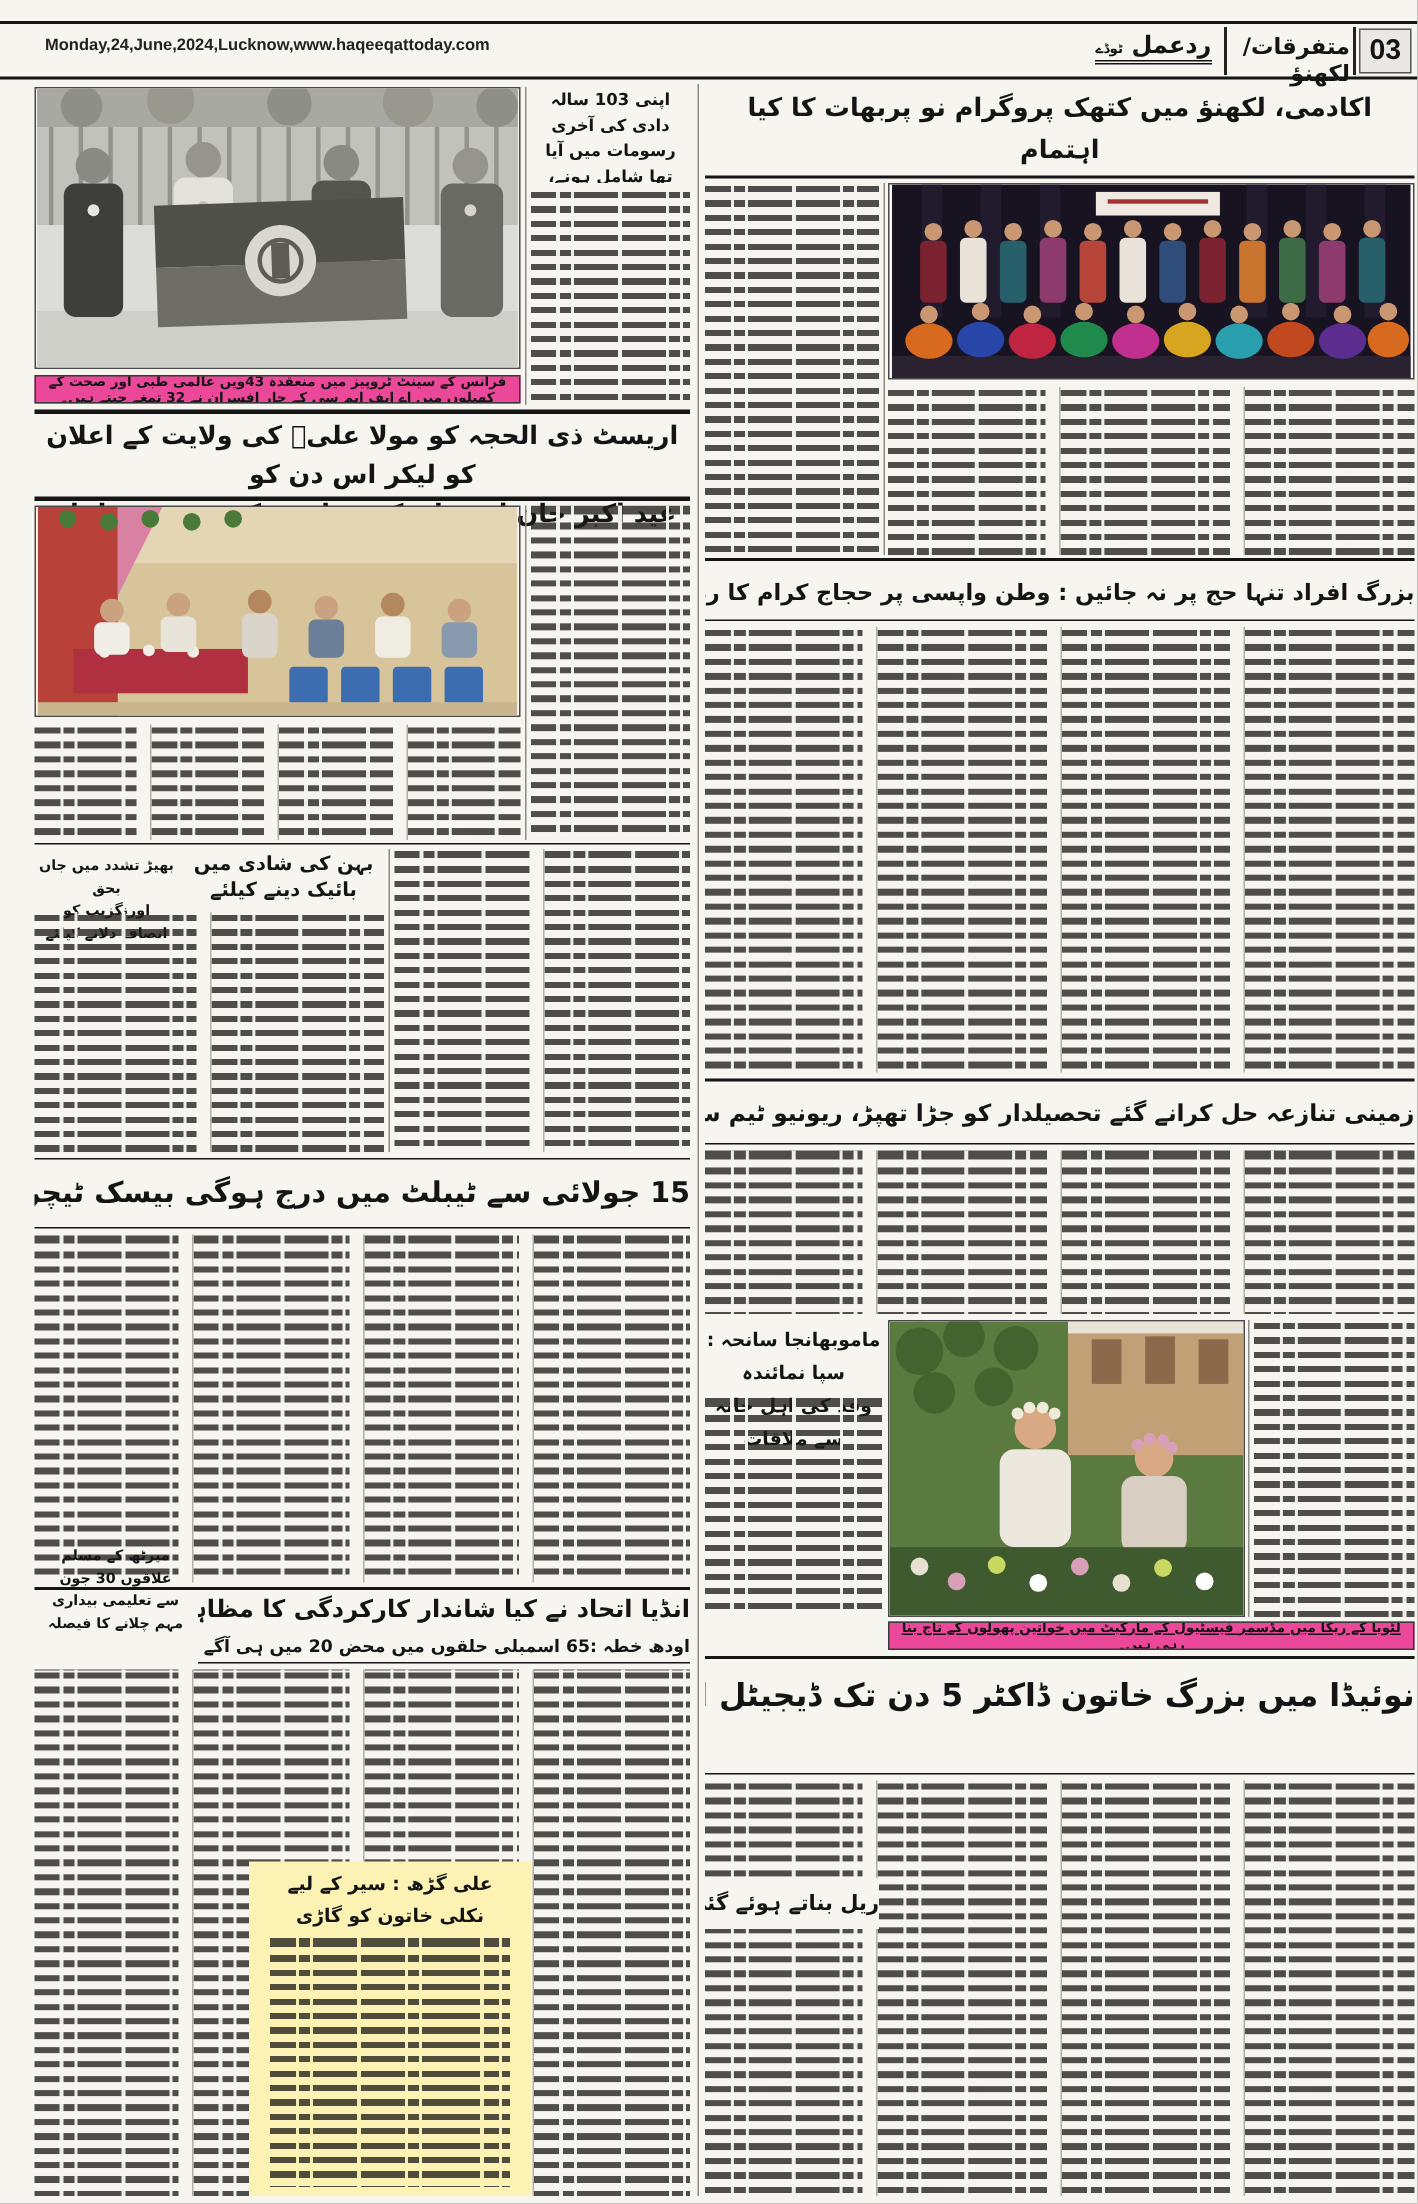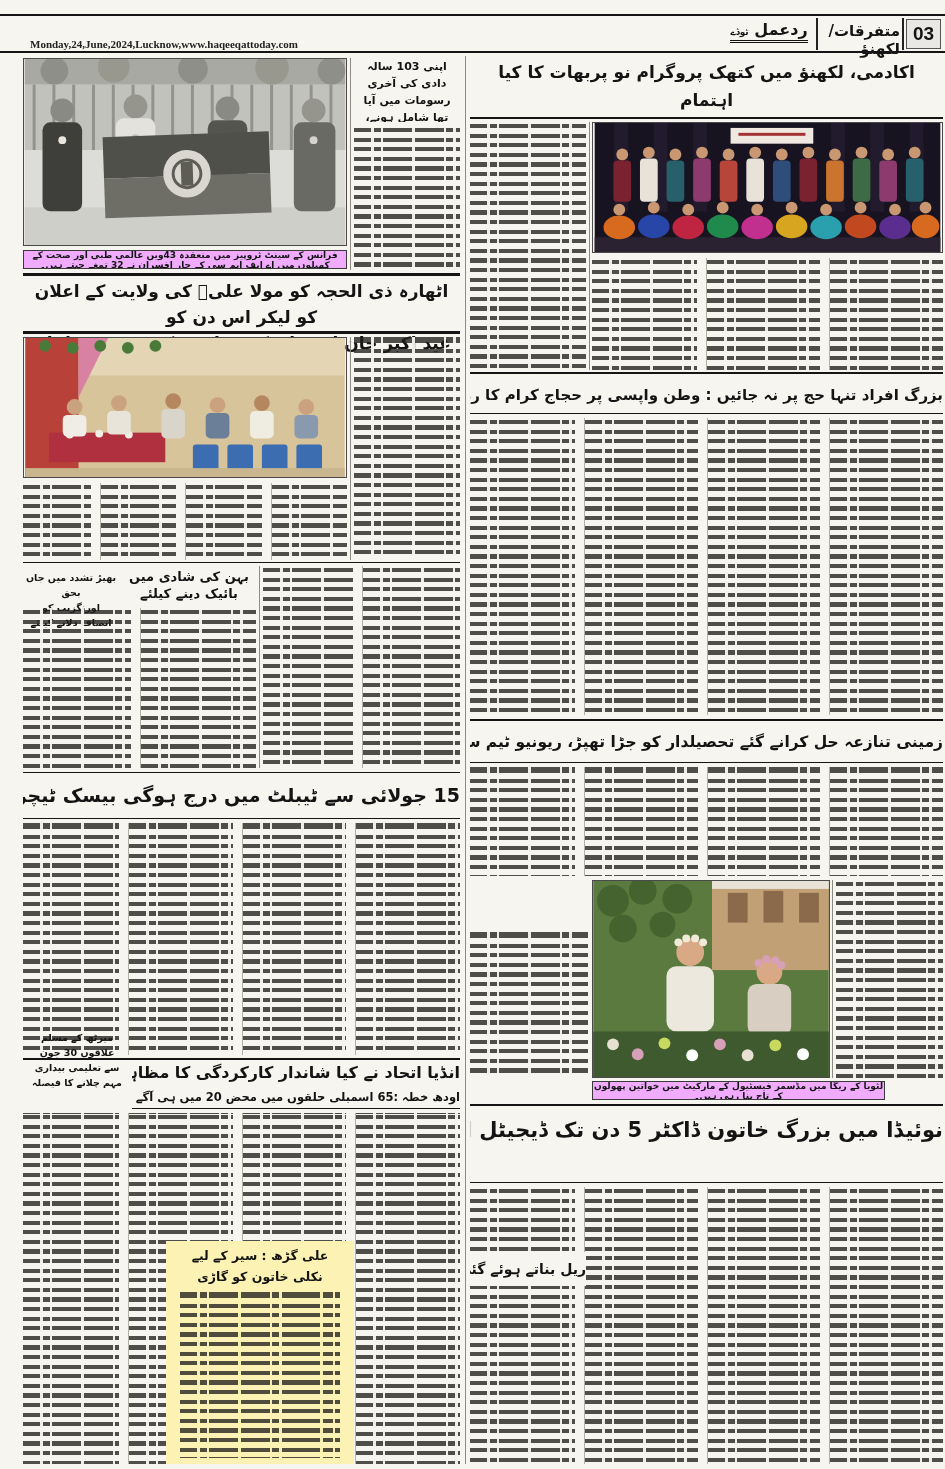--- a/index.html
+++ b/index.html
@@ -16,34 +16,34 @@
     background-image:
       repeating-linear-gradient(90deg, transparent 0 17px, var(--paper) 17px 19.5px, transparent 19.5px 41px),
       repeating-linear-gradient(90deg, transparent 0 27px, var(--paper) 27px 29px, transparent 29px 63px),
       repeating-linear-gradient(180deg, rgba(32,30,27,.78) 0 4.2px, transparent 4.2px 9.6px);
     background-position:0 2px;
   }
   .on-yellow .sim, .sim.on-yellow{--paper:rgba(252,243,180,.96);}
   .colgroup{display:flex;gap:9px;direction:ltr;}
   .colgroup .sim{flex:1;height:100%;}
   .colgroup .sim + .sim{border-left:1px solid #b4b0a6;padding-left:8px;}
-  .caption-box{border:1px solid #3a3a3a;background:#f0abfc;display:flex;align-items:center;
+  .caption-box{border:1px solid #3a3a3a;background:#ec4899;display:flex;align-items:center;
                justify-content:center;font-size:9px;font-weight:bold;text-align:center;overflow:hidden;}
   .photo{border:1px solid #4a4a4a;}
   .kicker{font-weight:bold;text-align:center;overflow:hidden;}
   .hlight{padding:4px 14px;}
   .masthead{border-bottom:3px double #111;padding-bottom:1px;font-weight:bold;}
 </style>
 </head>
 <body>
 
 <div class="page" style="background: rgb(247, 245, 240);">
 
   <div class="abs rule" style="left:0;top:14px;width:945px;height:2px;"></div>
-  <div class="abs" style="left:30px;top:38px;font-family:Liberation Serif, serif;font-size:11px;font-weight:bold;color:#222;">Monday,24,June,2024,Lucknow,www.haqeeqattoday.com</div>
+  <div class="abs" style="left:30px;top:24px;font-family:Liberation Sans, sans-serif;font-size:11px;font-weight:bold;color:#222;">Monday,24,June,2024,Lucknow,www.haqeeqattoday.com</div>
 
   <div class="abs urdu masthead" style="left:730px;top:20px;width:78px;font-size:16px;text-align:center;">
     <span>ردعمل</span>
     <span style="font-size:9px;">ٹوڈے</span>
   </div>
   <div class="abs vrule" style="left:816px;top:18px;width:1.5px;height:32px;background:#222;"></div>
   <div class="abs urdu" style="left:820px;top:22px;width:80px;font-size:15px;font-weight:bold;text-align:right;">متفرقات/لکھنؤ</div>
   <div class="abs vrule" style="left:902px;top:18px;width:1.5px;height:32px;background:#222;"></div>
   <div class="abs" style="left:906px;top:19px;width:35px;height:30px;border:1px solid #555;background:#e9e8e4;
               display:flex;align-items:center;justify-content:center;font-size:19px;font-weight:bold;font-family:'Liberation Sans',sans-serif;">03</div>
@@ -185,21 +185,21 @@
   </svg>
   <div class="abs colgroup" style="left:592px;top:258px;width:351px;height:112px;">
       <div class="sim"></div>
       <div class="sim"></div>
       <div class="sim"></div>
     </div>
   <div class="abs rule" style="left:470px;top:372px;width:473px;height:1.5px;"></div>
 
   <div class="abs rule" style="left:23px;top:273px;width:437px;height:2.5px;"></div>
   <div class="abs urdu hl" style="left:23px;top:278px;width:437px;font-size:17px;line-height:26px;">
-    <div>اٹھارہ ذی الحجہ کو مولا علیؑ کی ولایت کے اعلان کو لیکر اس دن کو</div>
+    <div>اریسٹ ذی الحجہ کو مولا علیؑ کی ولایت کے اعلان کو لیکر اس دن کو</div>
     <div>عید اکبر جان اور مان کر دنیا بھر کے شیعہ مسلمان جشن منائینگے</div>
   </div>
   <div class="abs rule" style="left:23px;top:331px;width:437px;height:2.5px;"></div>
 
   <svg class="abs photo" style="left:23px;top:337px;" width="324" height="141" viewBox="0 0 324 141" role="img">
     <rect width="324" height="141" fill="#d8c49a"></rect>
     <rect width="324" height="38" fill="#e4d6b4"></rect>
     <rect x="0" width="54" height="141" fill="#b8413a"></rect>
     <path d="M54 0 L84 0 L54 60 Z" fill="#d981a2"></path>
     <g fill="#4a7a3a">
@@ -287,20 +287,24 @@
 
   <div class="abs urdu hl" style="left:470px;top:726px;width:473px;font-size:15.5px;line-height:32px;white-space:nowrap;">زمینی تنازعہ حل کرانے گئے تحصیلدار کو جڑا تھپڑ، ریونیو ٹیم سے بھی ہاتھا پائی؛ دو گرفتار</div>
   <div class="abs rule" style="left:470px;top:762px;width:473px;height:1px;"></div>
   <div class="abs colgroup" style="left:470px;top:767px;width:473px;height:109px;">
       <div class="sim"></div>
       <div class="sim"></div>
       <div class="sim"></div>
       <div class="sim"></div>
     </div>
 
+  <div class="abs urdu hl" style="left:470px;top:882px;width:118px;font-size:12.5px;line-height:22px;background:#f7f5f0;">
+    <div>ماموبھانجا سانحہ : سپا نمائندہ</div>
+    <div>وفد کی اہل خانہ سے ملاقات</div>
+  </div>
   <div class="abs colgroup" style="left:470px;top:932px;width:118px;height:146px;">
       <div class="sim"></div>
     </div>
 
   <svg class="abs photo" style="left:592px;top:880px;" width="238" height="198" viewBox="0 0 238 198" role="img">
     <rect width="238" height="198" fill="#5a7a3f"></rect>
     <rect x="120" width="118" height="90" fill="#c2a075"></rect>
     <g fill="#8a6a4a">
         <rect x="136" y="12" width="20" height="30"></rect>
         <rect x="172" y="10" width="20" height="32"></rect>
@@ -342,21 +346,21 @@
         <circle cx="128" cy="165" r="6" fill="#d8a0b8"></circle>
         <circle cx="156" cy="176" r="6" fill="#e8e0d0"></circle>
        <circle cx="184" cy="166" r="6" fill="#c8d860"></circle>
         <circle cx="212" cy="175" r="6" fill="#ffffff"></circle>
       </g>
   </svg>
   <div class="abs vrule" style="left:832px;top:880px;width:1px;height:198px;"></div>
   <div class="abs colgroup" style="left:836px;top:880px;width:107px;height:198px;">
       <div class="sim"></div>
     </div>
-  <div class="abs caption-box urdu" style="left:592px;top:1081px;width:293px;height:19px;">لٹویا کے ریگا میں مڈسمر فیسٹیول کے مارکیٹ میں خواتین پھولوں کے تاج بنا رہی ہیں۔</div>
+  <div class="abs caption-box urdu" style="left:592px;top:1081px;width:351px;height:19px;text-decoration:underline;">لٹویا کے ریگا میں مڈسمر فیسٹیول کے مارکیٹ میں خواتین پھولوں کے تاج بنا رہی ہیں۔</div>
   <div class="abs rule" style="left:470px;top:1104px;width:473px;height:1.5px;"></div>
 
   <div class="abs urdu kicker" style="left:25px;top:1030px;width:104px;font-size:9.5px;line-height:15px;">
     <div>میرٹھ کے مسلم علاقوں 30 جون</div>
     <div>سے تعلیمی بیداری مہم چلانے کا فیصلہ</div>
   </div>
   <div class="abs urdu hl" style="left:132px;top:1060px;width:328px;font-size:16px;line-height:26px;white-space:nowrap;">انڈیا اتحاد نے کیا شاندار کارکردگی کا مظاہرہ</div>
   <div class="abs urdu hl" style="left:132px;top:1088px;width:328px;font-size:11.5px;line-height:18px;white-space:nowrap;">اودھ خطہ :65 اسمبلی حلقوں میں محض 20 میں ہی آگے رہ سکی بھاجپا</div>
   <div class="abs rule" style="left:132px;top:1108px;width:328px;height:1px;"></div>
   <div class="abs colgroup" style="left:23px;top:1113px;width:437px;height:351px;">

